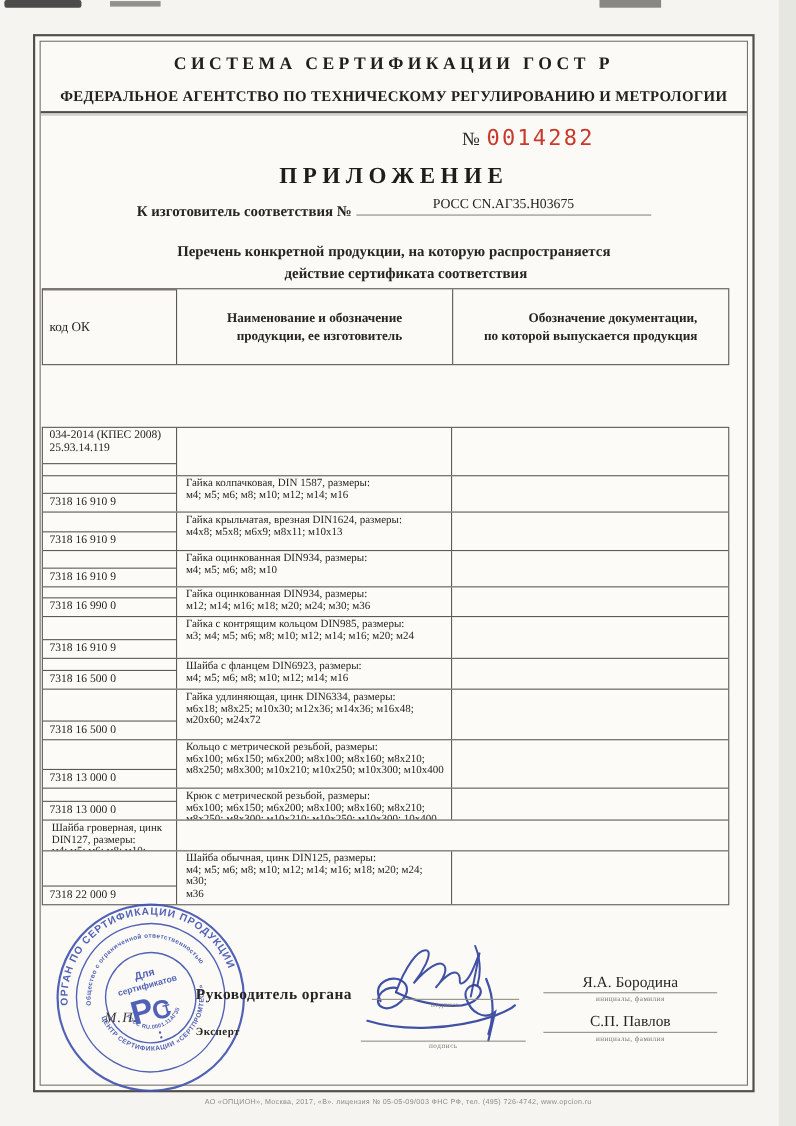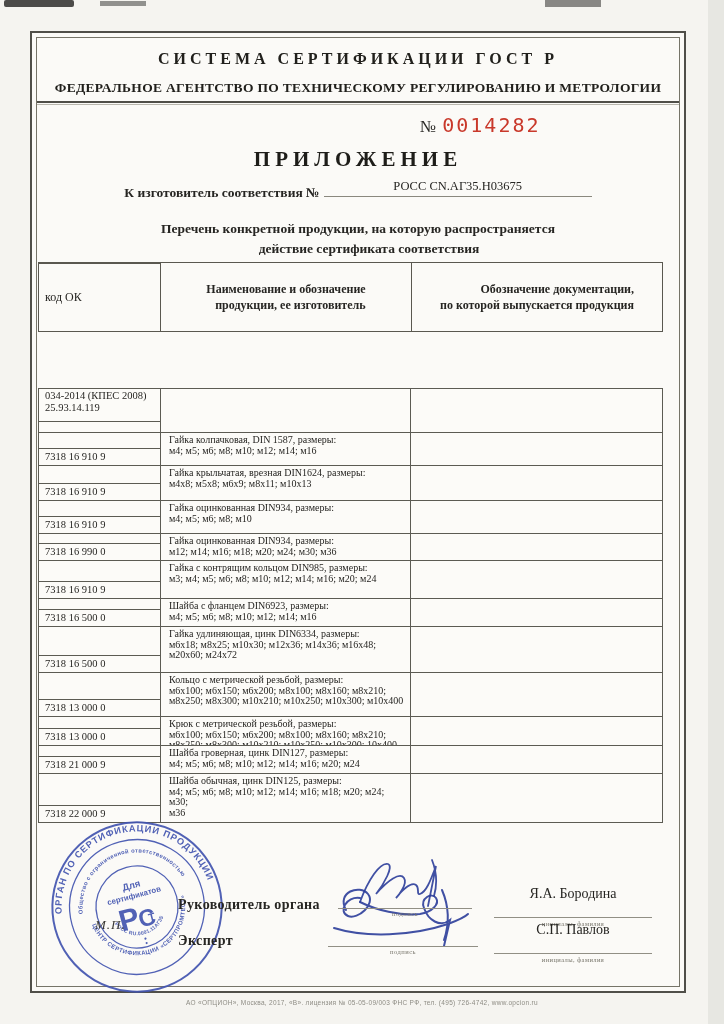--- a/index.html
+++ b/index.html
@@ -62,37 +62,37 @@
   .c-doc { }
   .r0{height:44px}.r1{height:33px}.r2{height:35px}.r3{height:33px}.r4{height:27px}.r5{height:38px}
   .r6{height:28px}.r7{height:46px}.r8{height:44px}.r9{height:29px}.r10{height:28px}.r11{height:48px}
 
   
   .stamp { left:46px; top:816px; width:182px; height:182px; opacity:.92; }
   .stamp text { font-family:"Liberation Sans", sans-serif; font-weight:bold; fill:#4355b0; }
   .mp-mark { left:95px; top:917px; font-size:13px; font-style:italic; color:#3a3935; letter-spacing:1px; }
 
   .role-head   { left:178px; top:897px; font-size:14px; font-weight:bold; letter-spacing:.4px; }
-  .role-expert { left:178px; top:933px; font-size:14px; font-weight:bold; letter-spacing:.4px; }
+  .role-expert { left:178px; top:933px; font-size:10px; font-weight:bold; letter-spacing:.4px; }
 
   .sig-line { border-top:1px solid #918f85; position:absolute; }
   .sl1 { left:338px; top:908px; width:134px; }
   .sl2 { left:328px; top:946px; width:150px; }
   .sig-caption { position:absolute; font-size:6.5px; color:#77756b; letter-spacing:.5px; }
   .sc1 { left:338px; top:910px; width:134px; text-align:center; }
   .sc2 { left:328px; top:948px; width:150px; text-align:center; }
 
   .sig-svg { position:absolute; }
   .sg1 { left:332px; top:852px; width:150px; height:62px; }
   .sg2 { left:316px; top:880px; width:178px; height:76px; }
 
   .name-block { position:absolute; width:158px; text-align:center; }
   .nb1 { left:494px; top:886px; }
   .nb2 { left:494px; top:922px; }
-  .name-text { font-size:14px; padding-bottom:15px; border-bottom:1px solid #918f85; }
+  .name-text { font-size:14px; padding-bottom:0; border-bottom:1px solid #918f85; }
   .name-caption { font-size:6.5px; color:#77756b; padding-top:2px; letter-spacing:.4px; }
 
   .footer { left:0; top:999px; width:100%; text-align:center; font-size:6.5px; color:#8e8c84;
             font-family:"Liberation Sans", sans-serif; letter-spacing:.3px; }
 </style>
 </head>
 <body>
 
 <div class="page">
 
@@ -221,24 +221,20 @@
       <div class="c-code">
         <div class="code-top"></div>
         <div class="code-bottom">7318 13 000 0</div>
       </div>
       <div class="c-prod">Крюк с метрической резьбой, размеры:
 м6х100; м6х150; м6х200; м8х100; м8х160; м8х210;
 м8х250; м8х300; м10х210; м10х250; м10х300; 10х400</div>
       <div class="c-doc"></div>
     </div>
     <div class="drow r10">
-      <div class="c-code">
-        <div class="code-top"></div>
-        <div class="code-bottom">7318 21 000 9</div>
-      </div>
       <div class="c-prod">Шайба гроверная, цинк DIN127, размеры:
 м4; м5; м6; м8; м10; м12; м14; м16; м20; м24</div>
       <div class="c-doc"></div>
     </div>
     <div class="drow r11">
       <div class="c-code">
         <div class="code-top"></div>
         <div class="code-bottom">7318 22 000 9</div>
       </div>
       <div class="c-prod">Шайба обычная, цинк DIN125, размеры:

